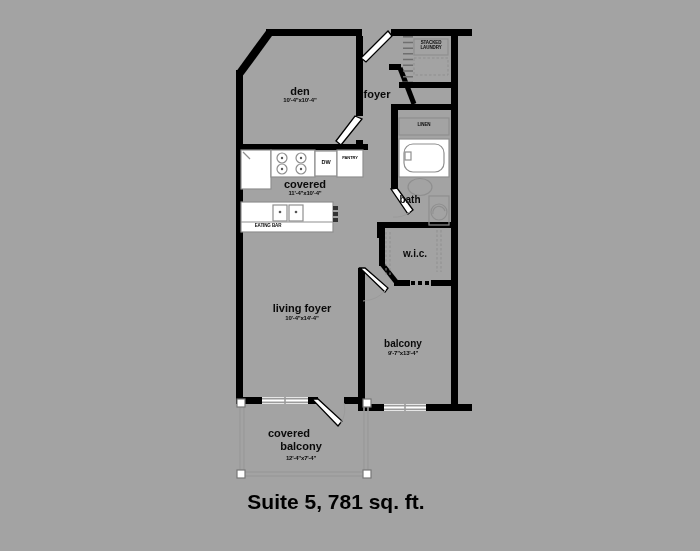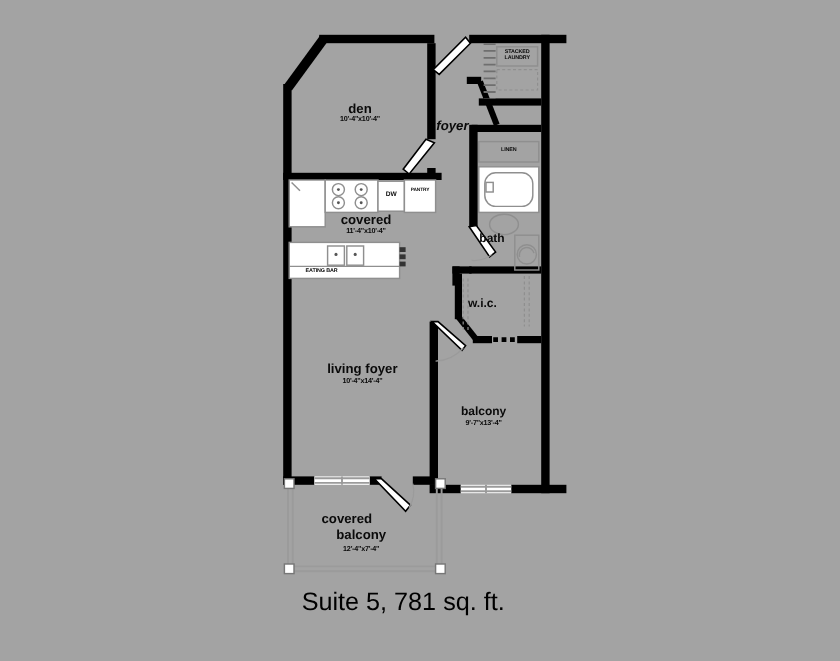--- a/index.html
+++ b/index.html
@@ -8,21 +8,21 @@
   .stage svg{position:absolute;left:0;top:0;}
   .lbl{position:absolute;transform:translateX(-50%);font-weight:bold;color:#0a0a0a;
        white-space:nowrap;text-align:center;line-height:1.1;}
   .f11{font-size:11px;}
   .f10{font-size:10px;}
   .f6{font-size:6px;letter-spacing:-0.2px;}
   .f55{font-size:5.5px;}
   .f45{font-size:4.5px;letter-spacing:-0.1px;}
   .f4{font-size:4px;letter-spacing:-0.1px;}
   .title{position:absolute;left:0;top:490;width:672px;text-align:center;
-         font-size:21px;font-weight:normal;color:#000;top:490px;}
+         font-size:21px;font-weight:bold;color:#000;top:490px;}
   
   .wall{fill:#000;}
   .wln{stroke:#000;fill:none;}
   .thin{stroke:#8f8f8f;stroke-width:1.2;fill:#fff;}
   .thinline{stroke:#8f8f8f;stroke-width:1.2;fill:none;}
   .dash{stroke:#8f8f8f;stroke-width:1;fill:none;stroke-dasharray:2.5,2;}
   .bdash{stroke:#000;stroke-width:4;stroke-dasharray:4,3;fill:none;}
   .leaf{fill:#fff;stroke:#000;stroke-width:1.3;}
   .arc{stroke:#9b9b9b;stroke-width:1;fill:none;}
   .win{stroke:#9b9b9b;stroke-width:1.6;fill:none;}
@@ -147,40 +147,40 @@
       <circle class="dot" cx="296" cy="212" r="1.3"></circle>
       <rect class="blk" x="333" y="206" width="5" height="4"></rect>
       <rect class="blk" x="333" y="212" width="5" height="4"></rect>
       <rect class="blk" x="333" y="218" width="5" height="4"></rect>
     </g>
   </svg>
 
   <div class="lbl f11" style="left:300px;top:85px;">den</div>
   <div class="lbl f6" style="left:300px;top:97px;">10'-4"x10'-4"</div>
 
-  <div class="lbl f11" style="left:377px;top:99px;font-style:italic;">foyer</div>
+  <div class="lbl f11" style="left:377px;top:88px;">foyer</div>
 
   <div class="lbl f45" style="left:431px;top:41px;">
     <span style="display:block;">STACKED</span>
     <span style="display:block;">LAUNDRY</span>
   </div>
 
   <div class="lbl f45" style="left:424px;top:123px;">LINEN</div>
 
   <div class="lbl f55" style="left:326px;top:159px;">DW</div>
   <div class="lbl f4" style="left:350px;top:156px;">PANTRY</div>
 
   <div class="lbl f11" style="left:305px;top:178px;">covered</div>
   <div class="lbl f6" style="left:305px;top:190px;">11'-4"x10'-4"</div>
 
   <div class="lbl f45" style="left:268px;top:224px;">EATING BAR</div>
 
   <div class="lbl f10" style="left:410px;top:194px;">bath</div>
 
-  <div class="lbl f10" style="left:402px;top:248px;">w.i.c.</div>
+  <div class="lbl f10" style="left:415px;top:248px;">w.i.c.</div>
 
   <div class="lbl f11" style="left:302px;top:302px;">living foyer</div>
   <div class="lbl f6" style="left:302px;top:315px;">10'-4"x14'-4"</div>
 
   <div class="lbl f10" style="left:403px;top:338px;">balcony</div>
   <div class="lbl f6" style="left:403px;top:350px;">9'-7"x13'-4"</div>
 
   <div class="lbl f11" style="left:289px;top:427px;">covered</div>
   <div class="lbl f11" style="left:301px;top:440px;text-align:right;">balcony</div>
   <div class="lbl f6" style="left:301px;top:455px;">12'-4"x7'-4"</div>

